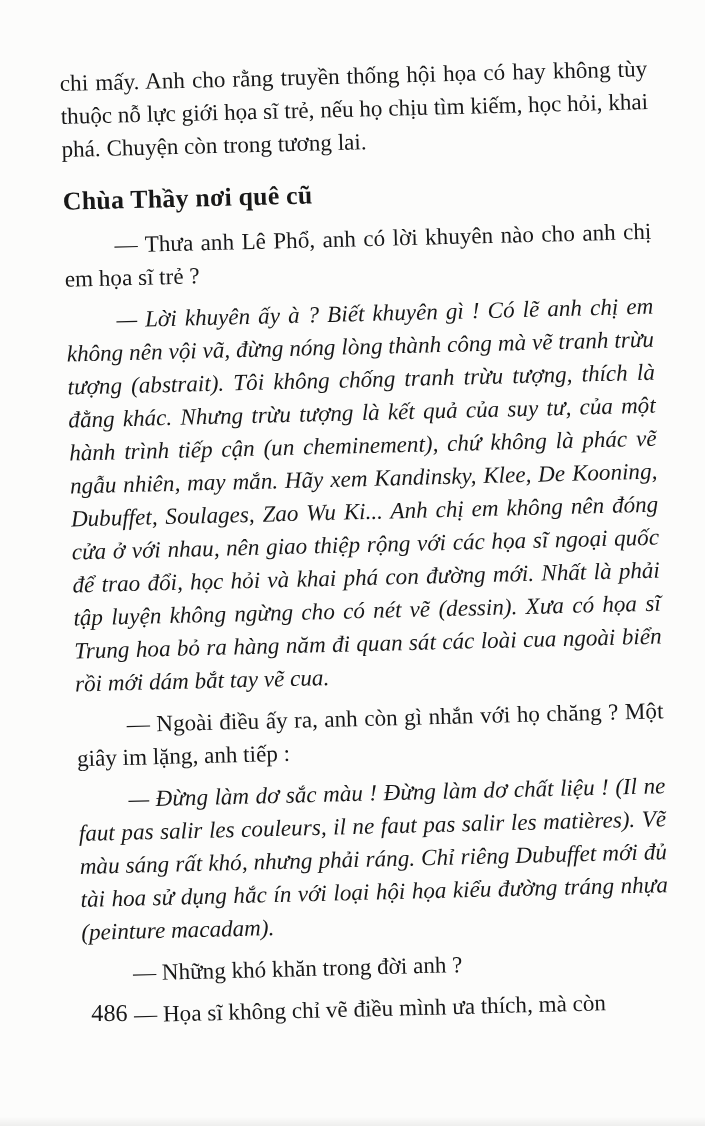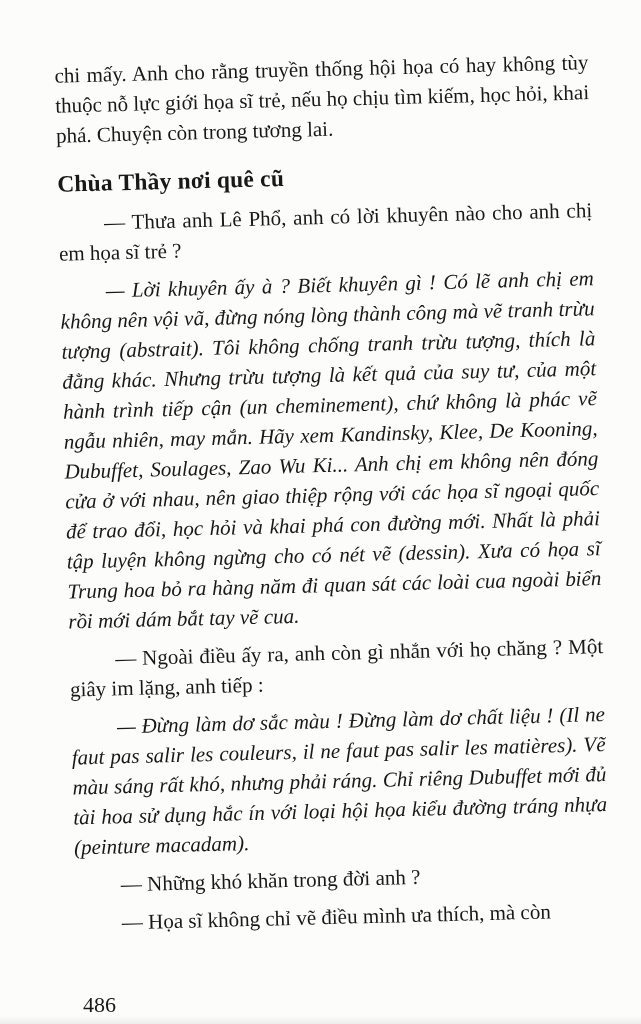--- a/index.html
+++ b/index.html
@@ -46,21 +46,21 @@
     font-size: 23.5px;
     line-height: 32px;
     font-weight: 700;
     margin: 17px 0 9px 0;
     letter-spacing: 0.2px;
     text-align: left;
   }
   .page-number {
     position: absolute;
     left: 83px;
-    top: 992px;
+    top: 908px;
     font-size: 22px;
     line-height: 26px;
   }
 </style>
 </head>
 <body>
 
 <div class="page" style="--ink: #181818; --paper: #fcfcfb;">
   <div class="text-block">
 

